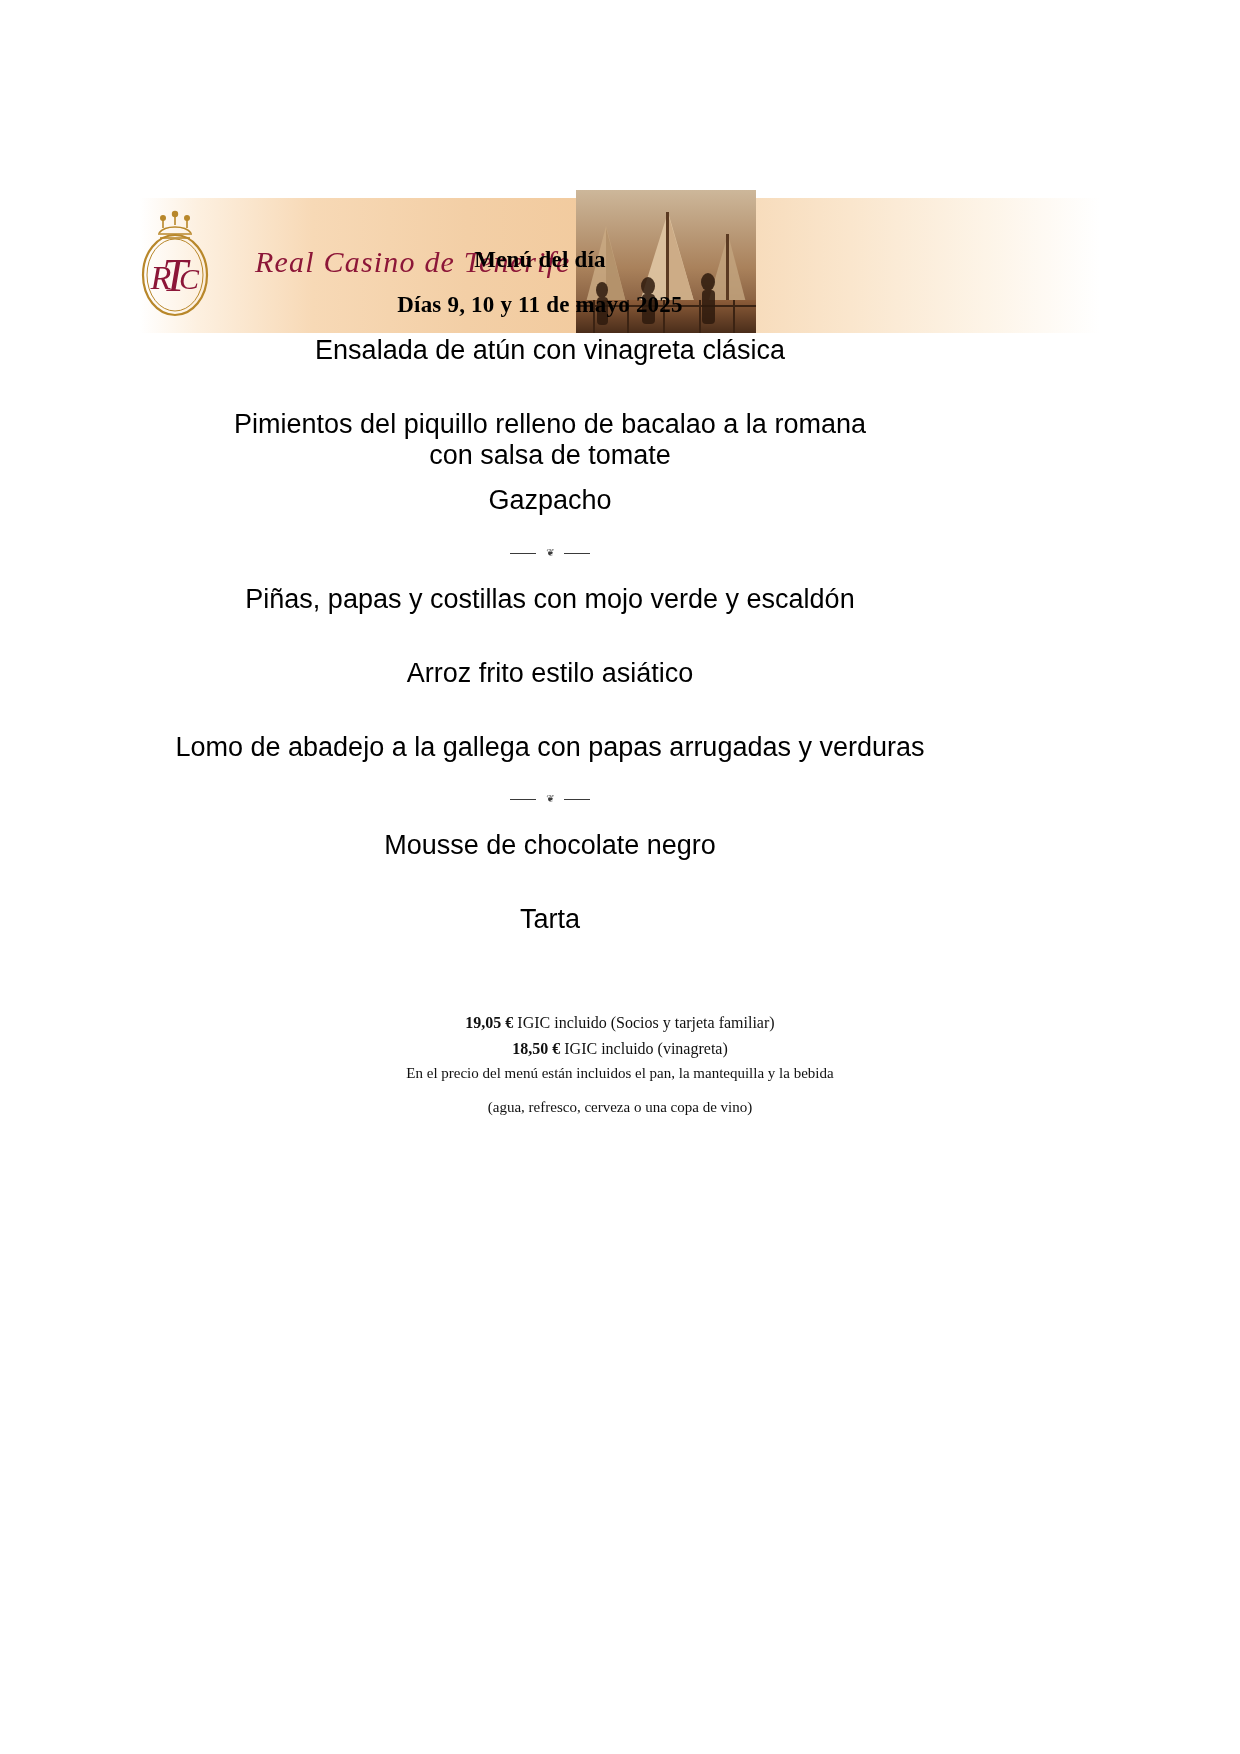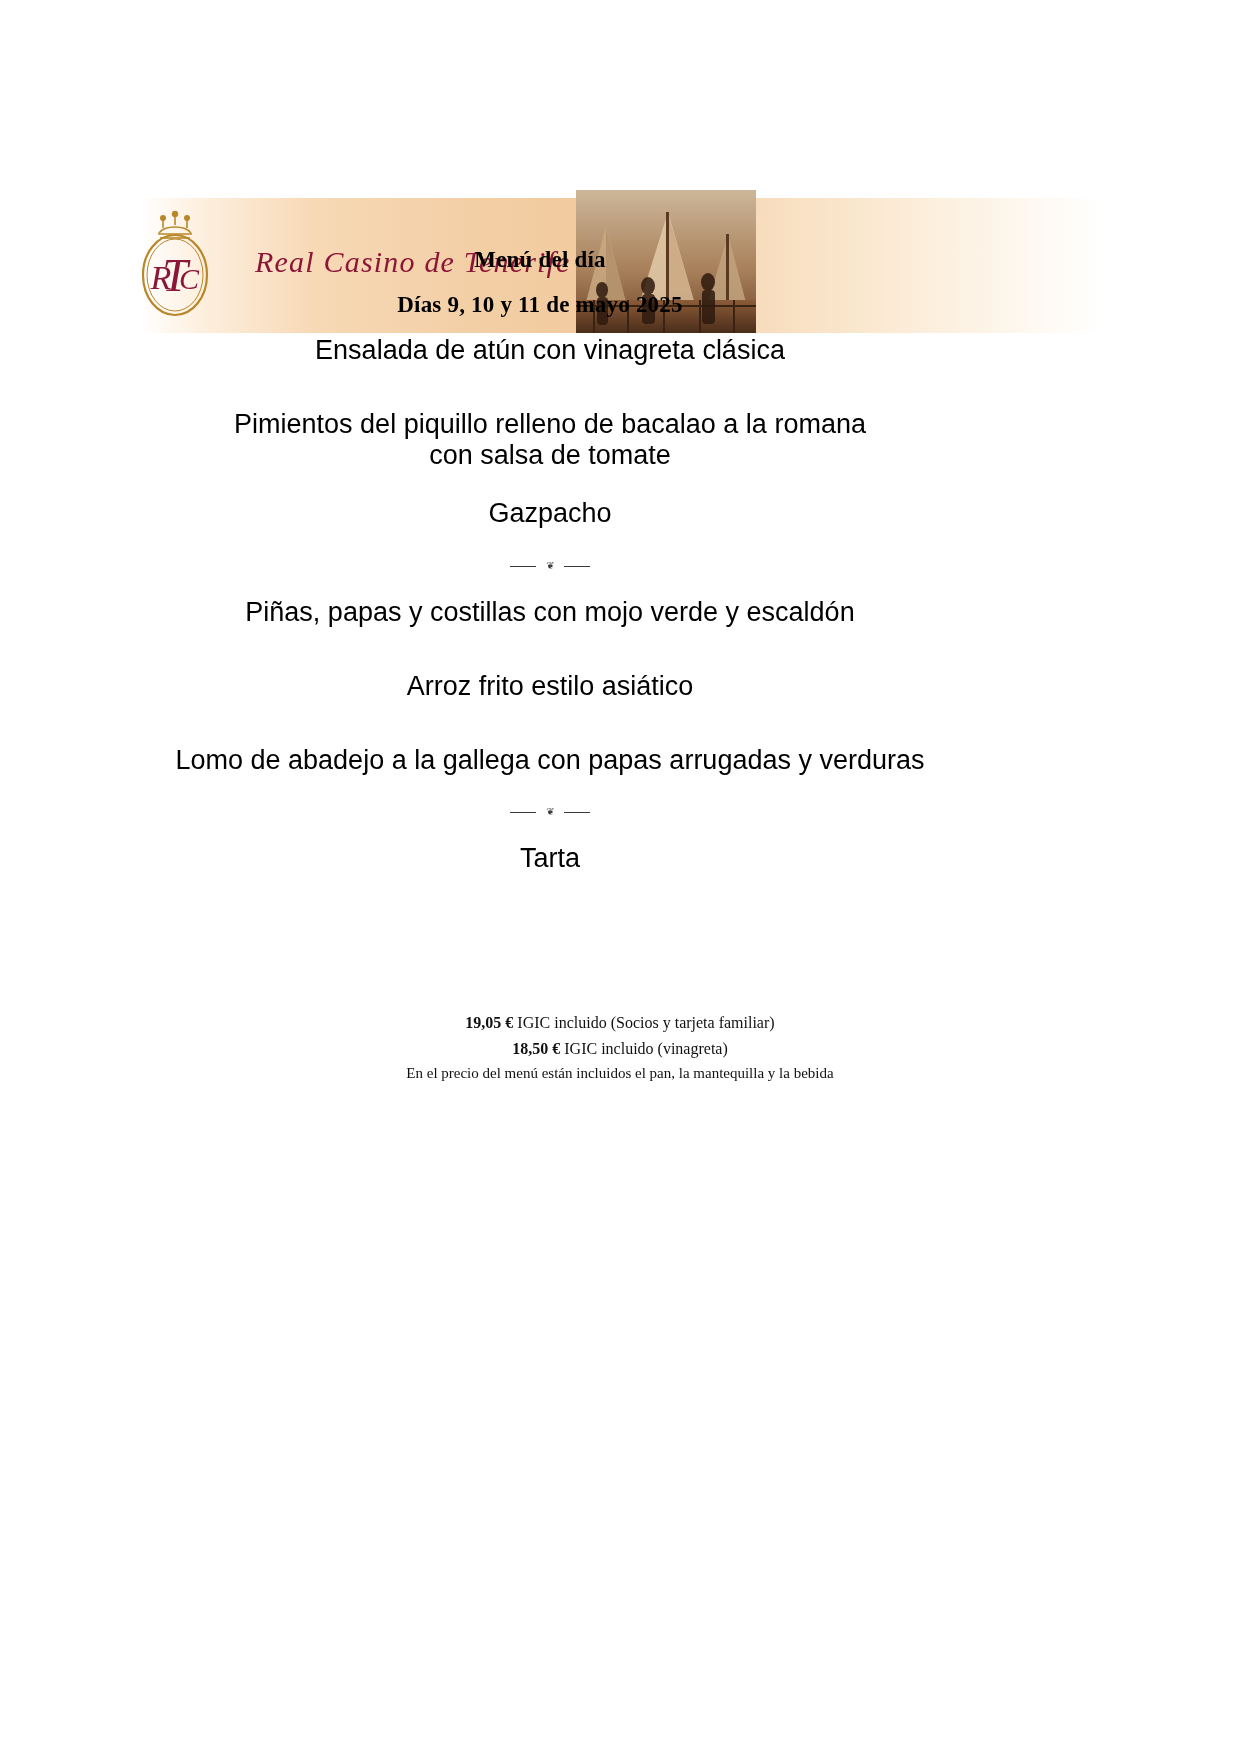--- a/index.html
+++ b/index.html
@@ -108,21 +108,21 @@
     width: 1100px;
     text-align: center;
   }
   .dish {
     font-family: "Liberation Sans", sans-serif;
     font-size: 27px;
     line-height: 1.14;
     color: #000;
     margin: 0 0 43px 0;
   }
-  .dish.two-line { margin-bottom: 28px; }
+  .dish.two-line { margin-bottom: 15px; }
   .dish.tight { margin-bottom: 30px; }
 
   .divider {
     margin: 0 auto 24px auto;
     width: 80px;
     height: 14px;
     position: relative;
   }
   .divider .rule {
     position: absolute;
@@ -263,27 +263,29 @@
     <div class="dish">Piñas, papas y costillas con mojo verde y escaldón</div>
     <div class="dish">Arroz frito estilo asiático</div>
     <div class="dish tight">Lomo de abadejo a la gallega con papas arrugadas y verduras</div>
 
     <div class="divider">
       <span class="rule left"></span>
       <span class="orn">❦</span>
       <span class="rule right"></span>
     </div>
 
+    <div class="dish">Mousse de chocolate negro</div>
     <div class="dish">Tarta</div>
 
   </div>
 
   <div class="footer">
     <div class="line">
       <span class="price">19,05 €</span><span> IGIC incluido (Socios y tarjeta familiar)</span>
     </div>
     <div class="line">
       <span class="price">18,50 €</span><span> IGIC incluido (vinagreta)</span>
     </div>
     <div class="line small">En el precio del menú están incluidos el pan, la mantequilla y la bebida</div>
+    <div class="line last">(agua, refresco, cerveza o una copa de vino)</div>
   </div>
 
 </div>
 
 </body></html>

